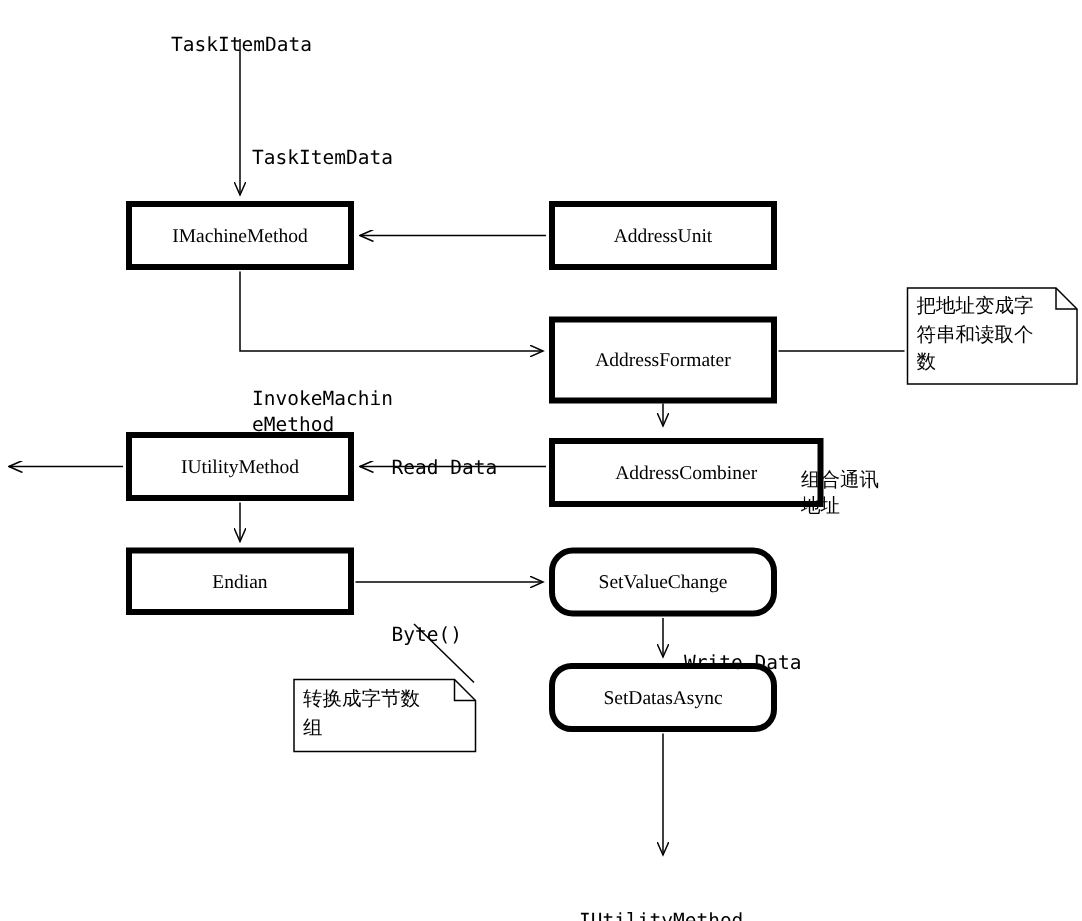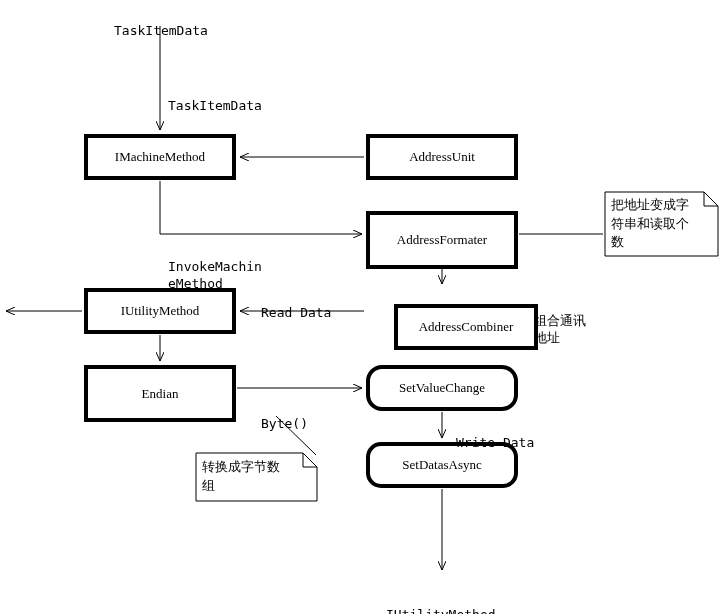--- a/index.html
+++ b/index.html
@@ -123,24 +123,24 @@
   </div>
   <div class="node" style="left:366px; top:134px; width:152px; height:46px;">
     <span>AddressUnit</span>
   </div>
   <div class="node" style="left:366px; top:211px; width:152px; height:58px;">
     <span>AddressFormater</span>
   </div>
   <div class="node" style="left:84px; top:288px; width:152px; height:46px;">
     <span>IUtilityMethod</span>
   </div>
-  <div class="node" style="left:366px; top:304px; width:144px; height:46px;margin-left:28px;">
+  <div class="node" style="left:366px; top:292px; width:183px; height:46px;">
     <span>AddressCombiner</span>
   </div>
-  <div class="node" style="left:84px; top:365px; width:152px; height:57px;">
+  <div class="node" style="left:84px; top:365px; width:152px; height:45px;">
     <span>Endian</span>
   </div>
   <div class="node" style="left:366px; top:365px; width:152px; height:46px;border-radius:16px;">
     <span>SetValueChange</span>
   </div>
   <div class="node" style="left:366px; top:442px; width:152px; height:46px;border-radius:15px;">
     <span>SetDatasAsync</span>
   </div>
 
   <div class="note" style="left:605px; top:192px; width:113px; height:64px;">

